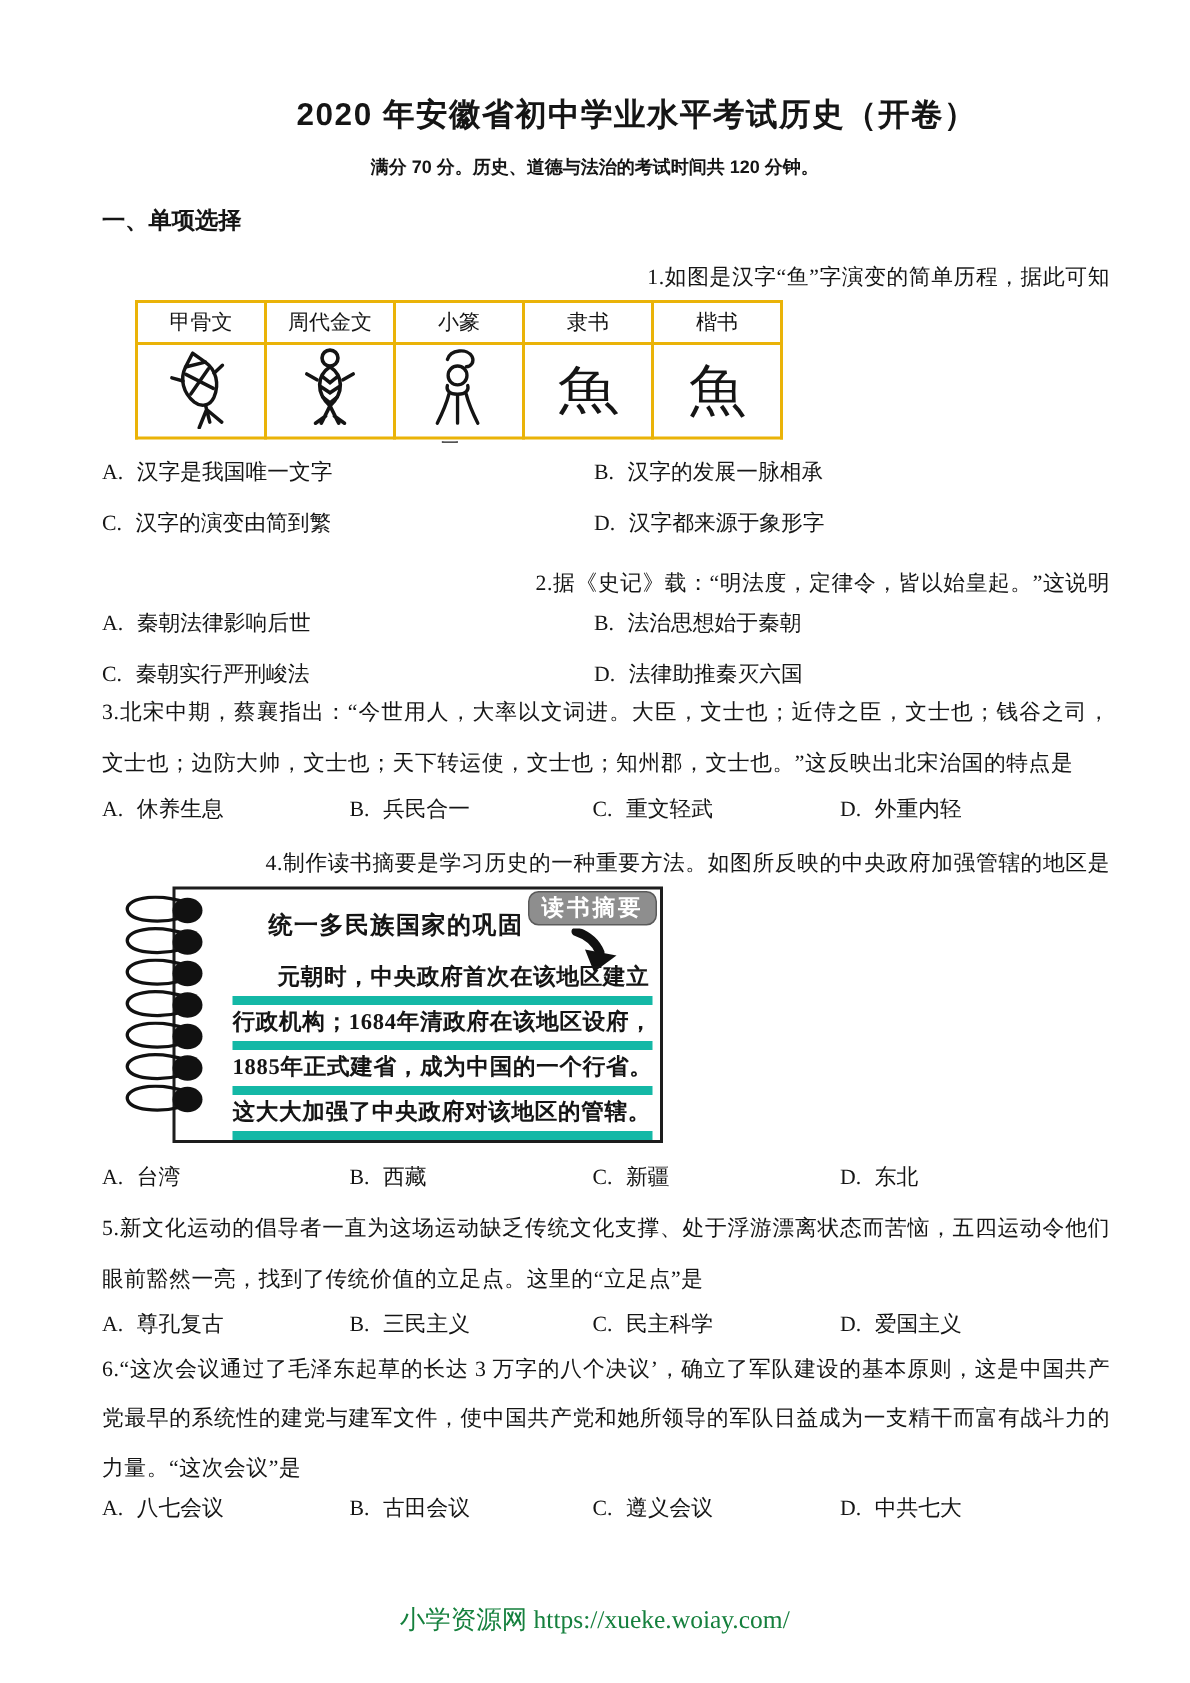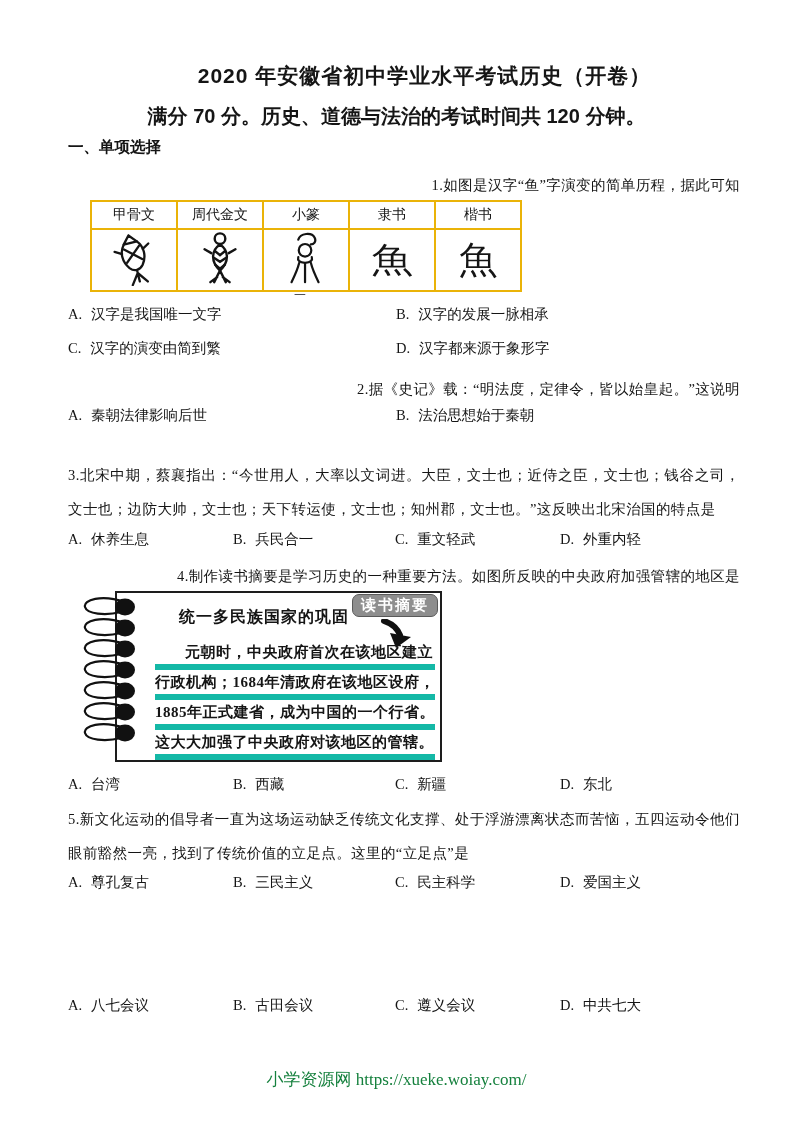--- a/index.html
+++ b/index.html
@@ -2,21 +2,21 @@
 <html><head>
 <meta charset="utf-8">
 <style>
   html,body{margin:0;padding:0;background:#fff;}
   .page{position:relative;width:793px;height:1122px;background:#ffffff;overflow:hidden;
         font-family:"Liberation Serif","DejaVu Serif",serif;color:#151515;}
   .abs{position:absolute;}
   .hei{font-family:"Liberation Sans","DejaVu Sans",sans-serif;font-weight:bold;}
   .center{left:0;width:793px;text-align:center;}
   .title{top:62px;font-size:21px;letter-spacing:1px;margin-left:28px;}
-  .subtitle{top:103px;font-size:20px;}
+  .subtitle{top:103px;font-size:12px;}
   .section{top:137px;left:68px;font-size:15.5px;}
   .stem{left:68px;width:672px;font-size:14.5px;line-height:33.5px;text-align:justify;letter-spacing:.4px;}
   .single{white-space:nowrap;text-align:right;}
   .optrow{left:68px;width:700px;height:22px;font-size:14.5px;}
   .opt{position:absolute;top:0;white-space:nowrap;}
   .opt .lab{display:inline-block;margin-right:9px;}
   .c0{left:0;} .c1{left:165px;} .c2{left:327px;} .c3{left:492px;} .c2w{left:328px;}
 
   
   .fishtable{position:absolute;left:90px;top:200px;border-collapse:collapse;}
@@ -115,20 +115,24 @@
   <div class="abs optrow" style="top:339px">
     <span class="opt c0"><span class="lab">C.</span><span>汉字的演变由简到繁</span></span>
     <span class="opt c2w"><span class="lab">D.</span><span>汉字都来源于象形字</span></span>
   </div>
 
   <div class="abs stem single" style="top:373px">2.据《史记》载：“明法度，定律令，皆以始皇起。”这说明</div>
   <div class="abs optrow" style="top:406px">
     <span class="opt c0"><span class="lab">A.</span><span>秦朝法律影响后世</span></span>
     <span class="opt c2w"><span class="lab">B.</span><span>法治思想始于秦朝</span></span>
   </div>
+  <div class="abs optrow" style="top:440px">
+    <span class="opt c0"><span class="lab">C.</span><span>秦朝实行严刑峻法</span></span>
+    <span class="opt c2w"><span class="lab">D.</span><span>法律助推秦灭六国</span></span>
+  </div>
 
   <div class="abs stem" style="top:459px">3.北宋中期，蔡襄指出：“今世用人，大率以文词进。大臣，文士也；近侍之臣，文士也；钱谷之司，文士也；边防大帅，文士也；天下转运使，文士也；知州郡，文士也。”这反映出北宋治国的特点是</div>
   <div class="abs optrow" style="top:530px">
     <span class="opt c0"><span class="lab">A.</span><span>休养生息</span></span>
     <span class="opt c1"><span class="lab">B.</span><span>兵民合一</span></span>
     <span class="opt c2"><span class="lab">C.</span><span>重文轻武</span></span>
     <span class="opt c3"><span class="lab">D.</span><span>外重内轻</span></span>
   </div>
 
   <div class="abs stem single" style="top:560px">4.制作读书摘要是学习历史的一种重要方法。如图所反映的中央政府加强管辖的地区是</div>
@@ -189,20 +193,21 @@
   </div>
 
   <div class="abs stem" style="top:803px">5.新文化运动的倡导者一直为这场运动缺乏传统文化支撑、处于浮游漂离状态而苦恼，五四运动令他们眼前豁然一亮，找到了传统价值的立足点。这里的“立足点”是</div>
   <div class="abs optrow" style="top:873px">
     <span class="opt c0"><span class="lab">A.</span><span>尊孔复古</span></span>
     <span class="opt c1"><span class="lab">B.</span><span>三民主义</span></span>
     <span class="opt c2"><span class="lab">C.</span><span>民主科学</span></span>
     <span class="opt c3"><span class="lab">D.</span><span>爱国主义</span></span>
   </div>
 
+  <div class="abs stem" style="top:897px;line-height:33px">6.“这次会议通过了毛泽东起草的长达 3 万字的八个决议’，确立了军队建设的基本原则，这是中国共产党最早的系统性的建党与建军文件，使中国共产党和她所领导的军队日益成为一支精干而富有战斗力的力量。“这次会议”是</div>
   <div class="abs optrow" style="top:996px">
     <span class="opt c0"><span class="lab">A.</span><span>八七会议</span></span>
     <span class="opt c1"><span class="lab">B.</span><span>古田会议</span></span>
     <span class="opt c2"><span class="lab">C.</span><span>遵义会议</span></span>
     <span class="opt c3"><span class="lab">D.</span><span>中共七大</span></span>
   </div>
 
   <div class="abs center footer">小学资源网 https://xueke.woiay.com/</div>
 
 </div>

